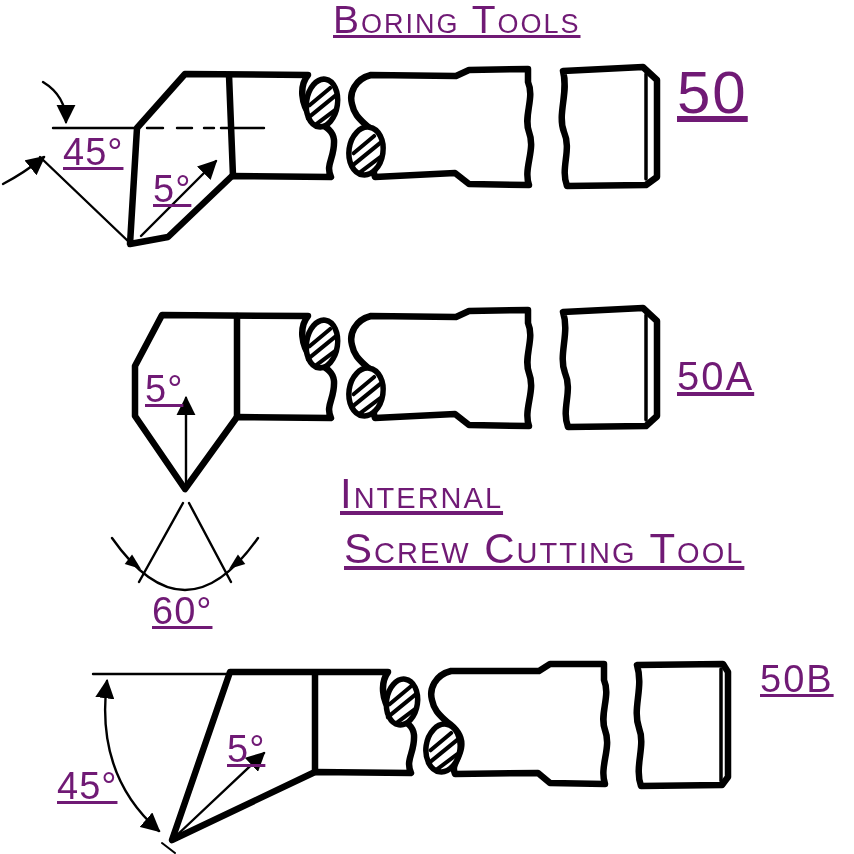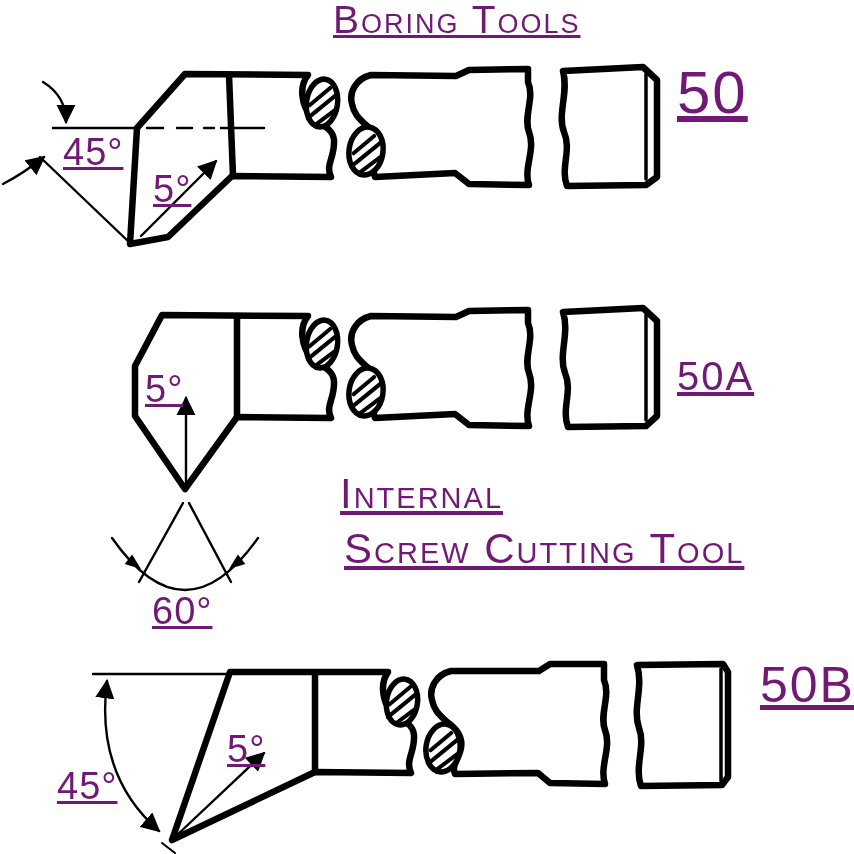--- a/index.html
+++ b/index.html
@@ -123,15 +123,15 @@
   <div class="lbl toolno" style="left:677px;top:63px;font-size:60px;">50</div>
 
   <div class="lbl angle" style="left:145px;top:370px;">5°</div>
   <div class="lbl angle" style="left:152px;top:592px;">60°</div>
   <div class="lbl toolno" style="left:677px;top:308px;font-size:40px;margin-top:48px;">50A</div>
   <div class="lbl caps caption" style="left:340px;top:473px;">Internal</div>
   <div class="lbl caps caption" style="left:344px;top:528px;">Screw Cutting Tool</div>
 
   <div class="lbl angle" style="left:57px;top:767px;">45°</div>
   <div class="lbl angle" style="left:227px;top:730px;">5°</div>
-  <div class="lbl toolno" style="left:760px;top:660px;font-size:50px;">50B</div>
+  <div class="lbl toolno" style="left:760px;top:660px;font-size:38px;">50B</div>
 
 </div>
 
 </body></html>

